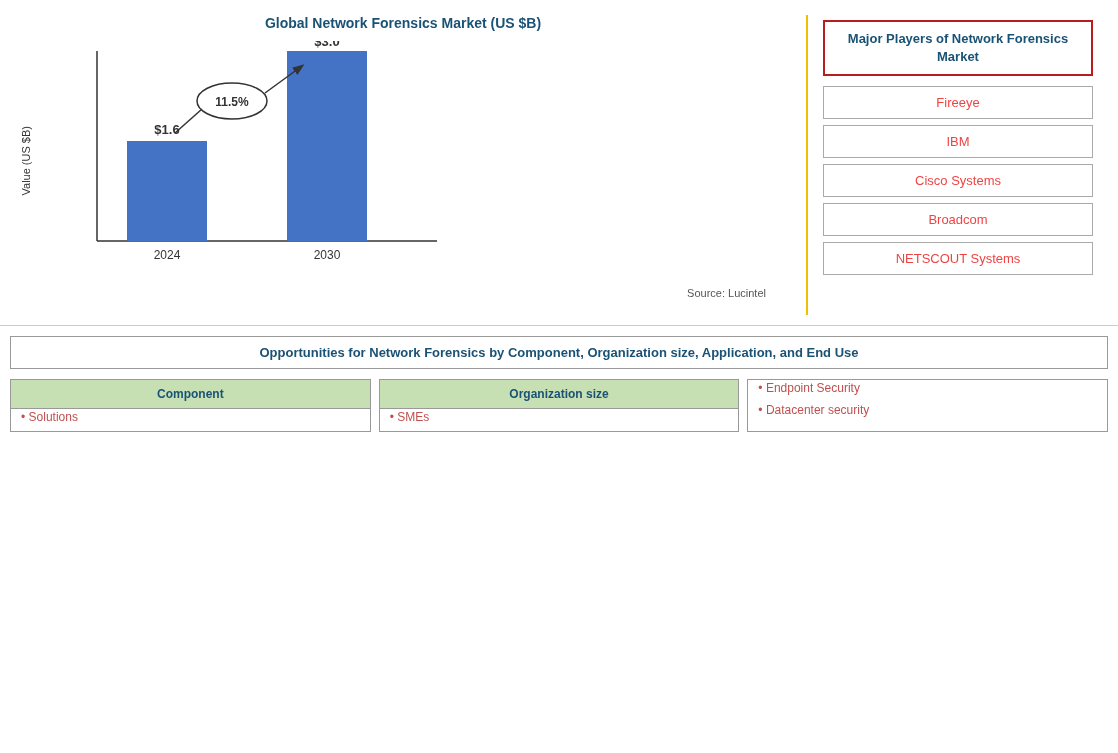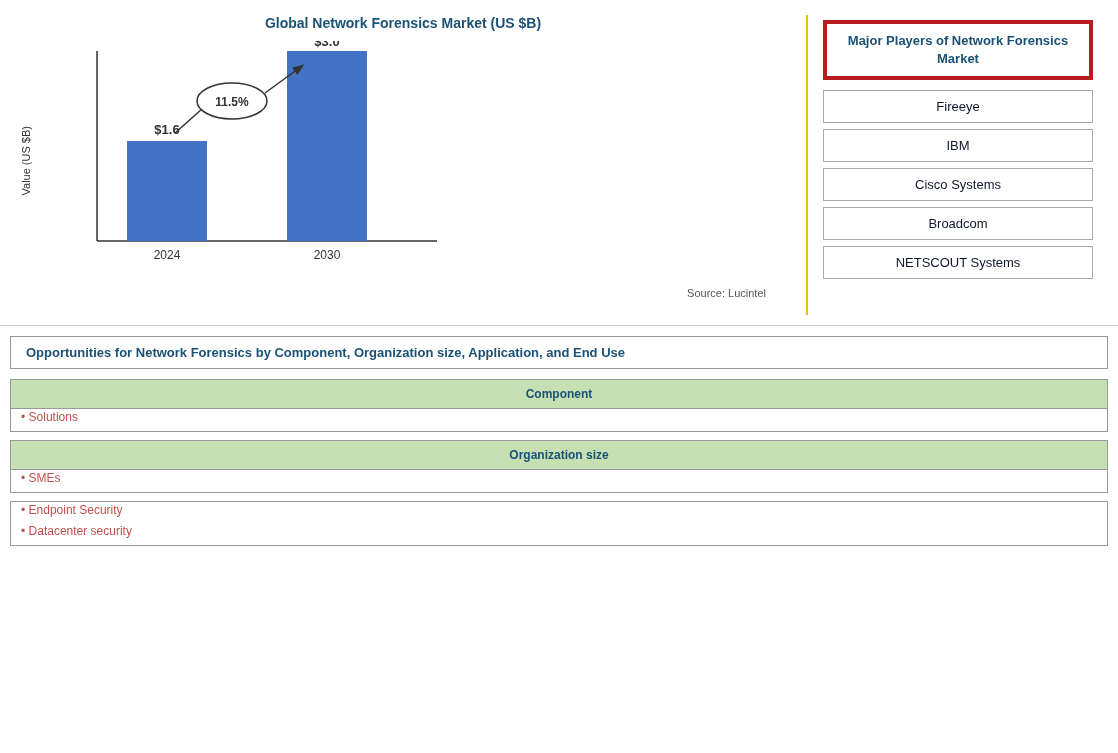--- a/index.html
+++ b/index.html
@@ -90,62 +90,61 @@
     
     .right-panel {
       width: 300px;
       display: flex;
       flex-direction: column;
       align-items: center;
       padding: 10px 15px;
     }
 
     .major-players-title {
-      border: 4px solid #b91c1c;
+      border: 2px solid #b91c1c;
       padding: 8px 12px;
       text-align: center;
       font-size: 13px;
       font-weight: bold;
       color: #1a5276;
       width: 100%;
       margin-bottom: 10px;
       line-height: 1.4;
     }
 
     .player-item {
       border: 1px solid #aaa;
       width: 100%;
       text-align: center;
       padding: 8px 5px;
       font-size: 13px;
-      color: #0f172a;
+      color: #ef4444;
       margin-bottom: 6px;
       background: #fff;
     }
 
     
     .bottom-section {
       padding: 10px;
       flex: 1;
     }
 
     .opportunities-title {
       border: 1px solid #999;
       padding: 8px 15px;
-      text-align: left;
+      text-align: center;
       font-size: 13px;
       font-weight: bold;
       color: #1a5276;
       margin-bottom: 10px;
       width: 100%;
     }
 
     .opportunities-grid {
       display: flex;
-      flex-direction: column;
       gap: 8px;
       width: 100%;
     }
 
     .opp-column {
       flex: 1;
       border: 1px solid #999;
       display: flex;
       flex-direction: column;
     }

